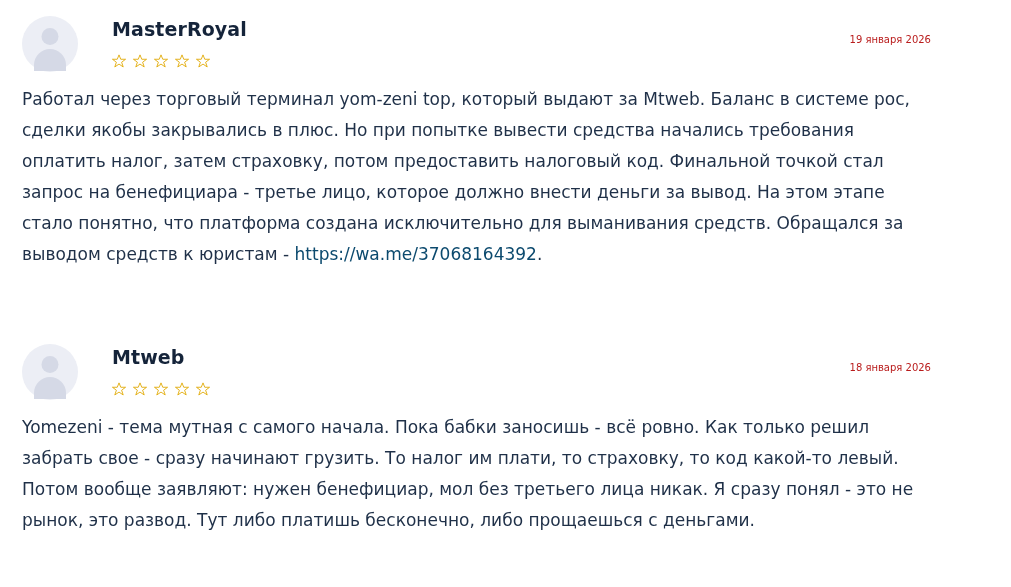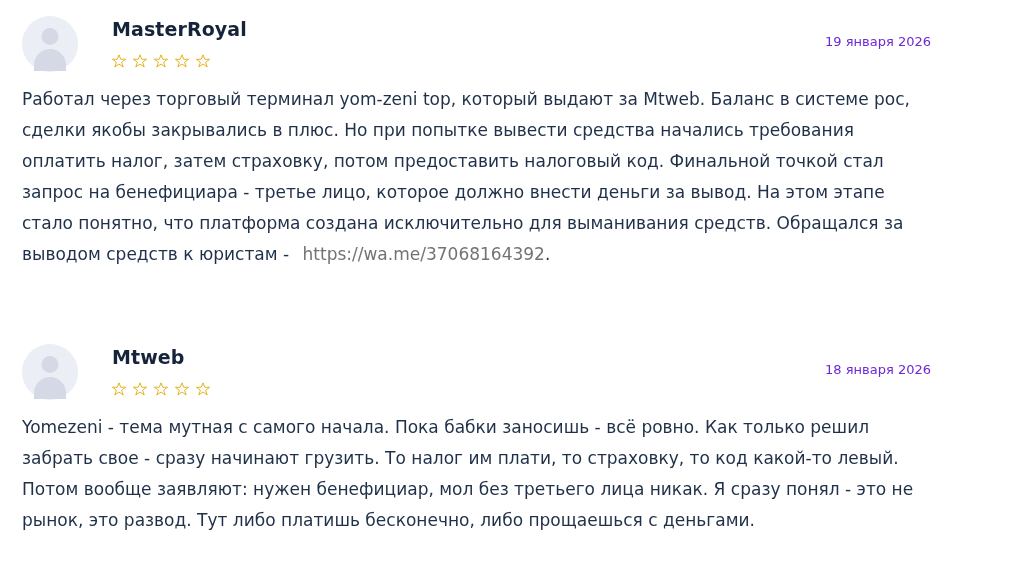--- a/index.html
+++ b/index.html
@@ -61,22 +61,22 @@
     top: 10px;
     font-size: 19px;
     font-weight: bold;
     color: #15243a;
     letter-spacing: .1px;
   }
   .date {
     position: absolute;
     right: 0;
     top: 26px;
-    font-size: 13px;
-    color: #6d28d9;
+    font-size: 10px;
+    color: #b91c1c;
   }
   .stars {
     position: absolute;
     left: 90px;
     top: 46px;
     display: flex;
     gap: 7px;
   }
   .star {
     width: 14px;
@@ -84,23 +84,22 @@
     position: relative;
   }
   .star svg { display: block; }
   .text {
     padding: 14px 0 26px 0;
     font-size: 17px;
     line-height: 31px;
     color: #1f3048;
   }
   .text a {
-    color: #737373;
+    color: #0c4a6e;
     text-decoration: none;
-    margin-left: 8px;
   }
   .sep-block {
     height: 26px;
     background: #ffffff;
   }
 </style>
 </head>
 <body>
 
 <div class="reviews">

